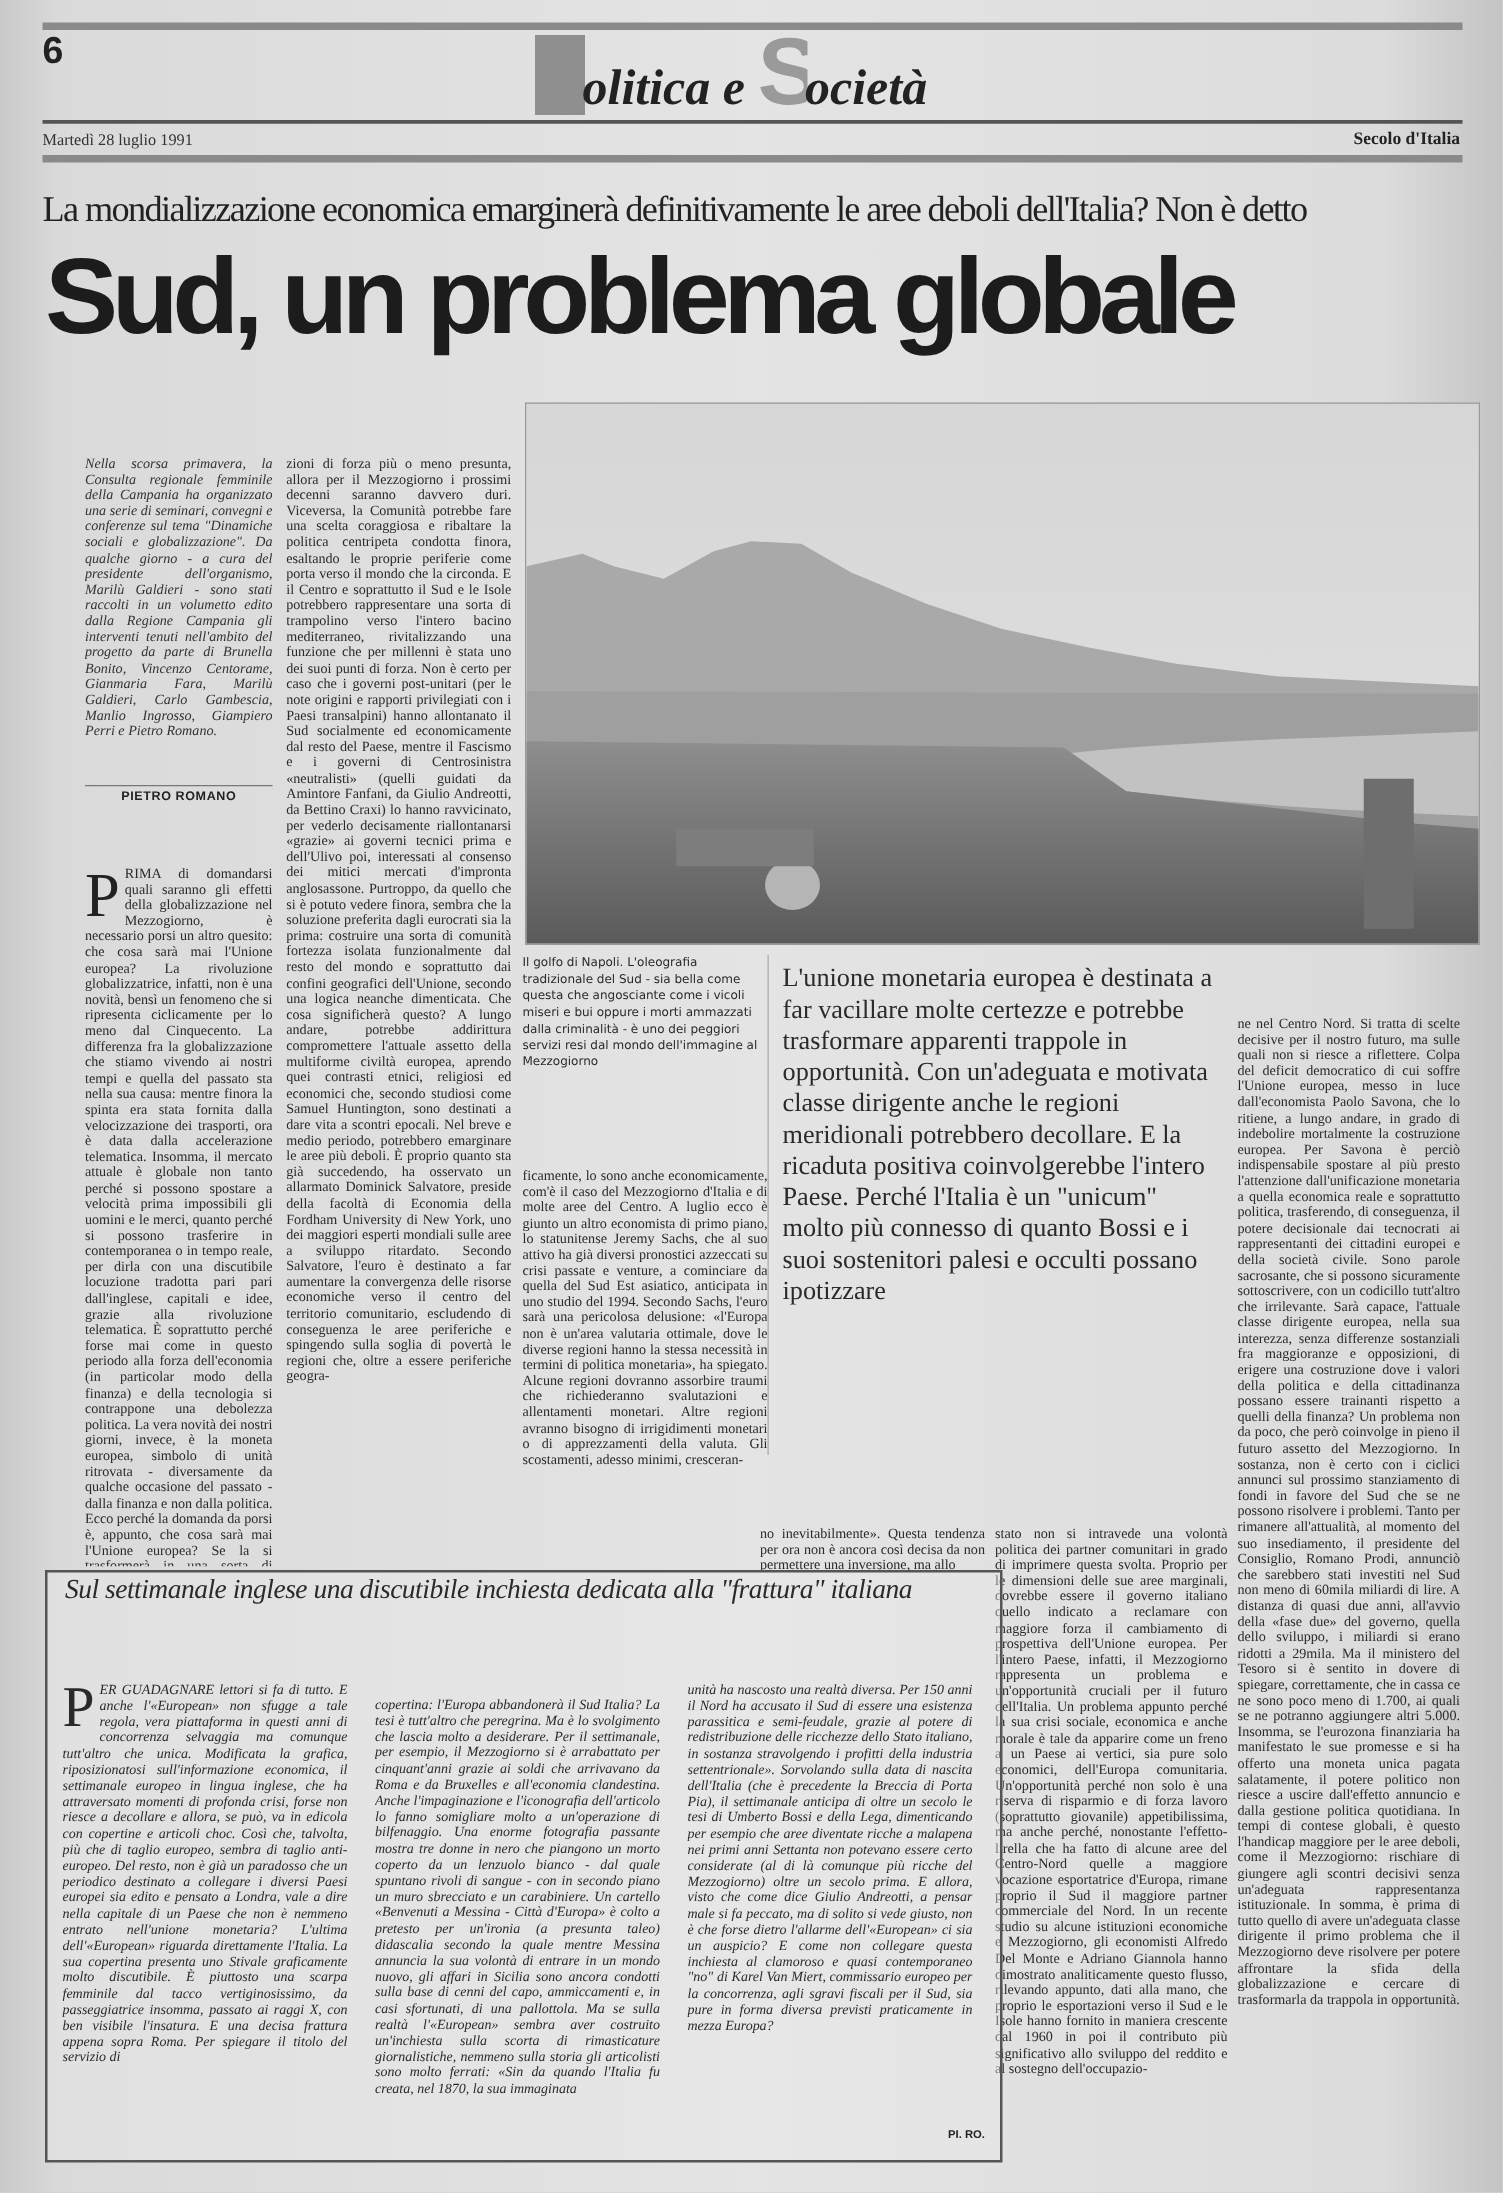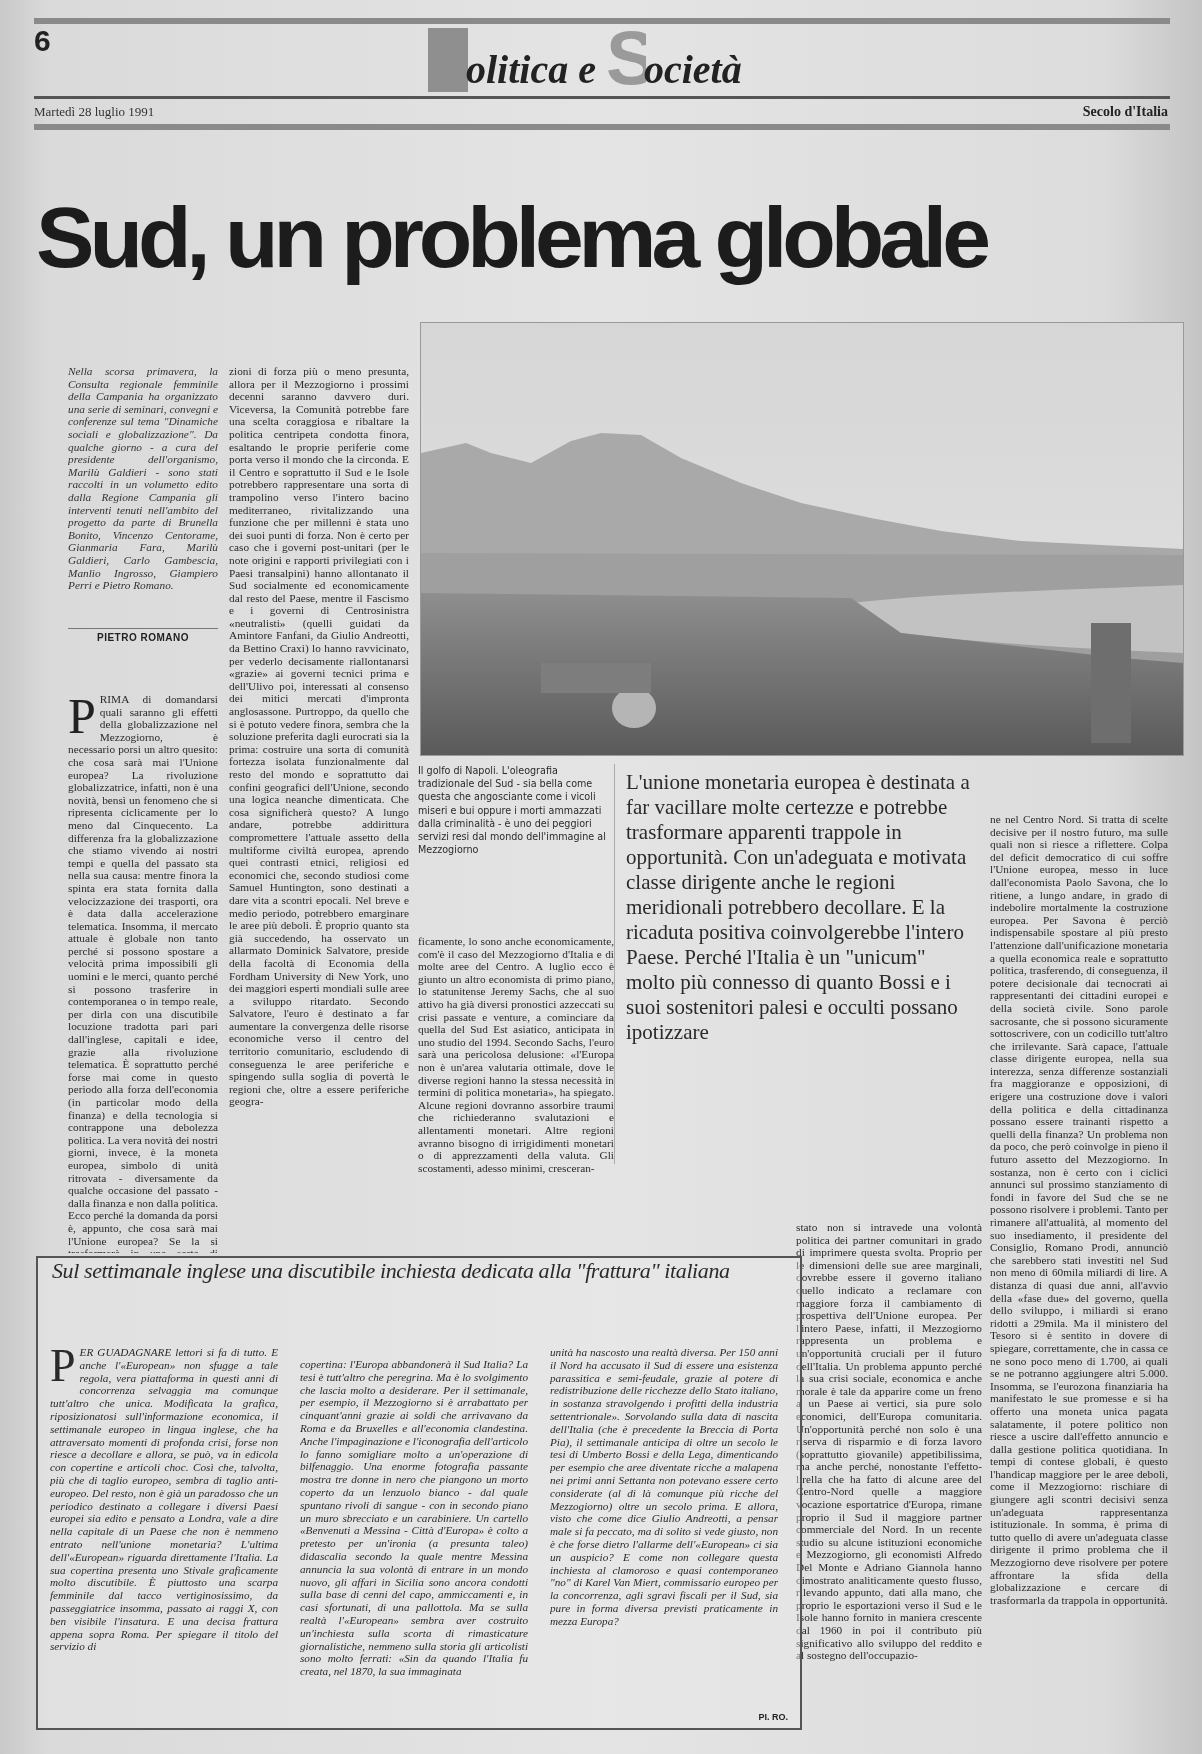--- a/index.html
+++ b/index.html
@@ -46,40 +46,41 @@
   .col3b { left: 608px; top: 1178px; width: 180px; height: 50px; }
   .col4 { left: 796px; top: 1178px; width: 186px; height: 560px; }
 
   
   .box { position: absolute; left: 36px; top: 1256px; width: 762px; height: 470px; border: 2px solid #555; background: rgba(235,235,235,0.4); }
   .box-kicker { position: absolute; left: 14px; top: 0; font-family: "Liberation Serif", serif; font-style: italic; font-size: 22px; color: #2a2a2a; white-space: nowrap; letter-spacing: -0.4px; }
   .box-headline { position: absolute; left: 14px; top: 30px; font-family: "Liberation Sans", sans-serif; font-weight: bold; font-size: 39px; letter-spacing: -1px; color: #1c1c1c; white-space: nowrap; }
   .box-col { position: absolute; top: 88px; width: 228px; height: 370px; font-style: italic; font-size: 11.2px; line-height: 12.8px; text-align: justify; color: #2a2a2a; overflow: hidden; }
   .bc1 { left: 12px; } .bc2 { left: 262px; margin-top: 12px; } .bc3 { left: 512px; }
   .box-dropcap { float: left; font-style: normal; font-size: 46px; line-height: 40px; margin: 0 4px 0 0; }
-  .signature { position: absolute; right: 12px; bottom: 6px; font-family: "Liberation Sans", sans-serif; font-weight: bold; font-size: 9px; color: #222; }
+  .signature { position: absolute; right: 12px; bottom: 16px; font-family: "Liberation Sans", sans-serif; font-weight: bold; font-size: 9px; color: #222; }
 </style>
 </head>
 <body>
 
 <div class="page">
 
   <div class="rule-top"></div>
   <div class="page-number">6</div>
   <div class="section-title">
     <span class="cap">P</span>
     <span class="rest" style="white-space:pre">olitica e </span>
     <span class="cap cap2">S</span>
     <span class="rest">ocietà</span>
   </div>
   <div class="rule-mid"></div>
   <div class="dateline">Martedì 28 luglio 1991</div>
   <div class="masthead-name">Secolo d'Italia</div>
   <div class="rule-bottom"></div>
 
+  <div class="kicker">La mondializzazione economica emarginerà definitivamente le aree deboli dell'Italia? Non è detto</div>
   <div class="headline">Sud, un problema globale</div>
 
   <div class="col intro">Nella scorsa primavera, la Consulta regionale femminile della Campania ha organizzato una serie di seminari, convegni e conferenze sul tema "Dinamiche sociali e globalizzazione". Da qualche giorno - a cura del presidente dell'organismo, Marilù Galdieri - sono stati raccolti in un volumetto edito dalla Regione Campania gli interventi tenuti nell'ambito del progetto da parte di Brunella Bonito, Vincenzo Centorame, Gianmaria Fara, Marilù Galdieri, Carlo Gambescia, Manlio Ingrosso, Giampiero Perri e Pietro Romano.</div>
   <div class="byline-rule"></div>
   <div class="byline">PIETRO ROMANO</div>
 
   <div class="col col1">
     <span class="dropcap">P</span>
     <span>RIMA di domandarsi quali saranno gli effetti della globalizzazione nel Mezzogiorno, è necessario porsi un altro quesito: che cosa sarà mai l'Unione europea? La rivoluzione globalizzatrice, infatti, non è una novità, bensì un fenomeno che si ripresenta ciclicamente per lo meno dal Cinquecento. La differenza fra la globalizzazione che stiamo vivendo ai nostri tempi e quella del passato sta nella sua causa: mentre finora la spinta era stata fornita dalla velocizzazione dei trasporti, ora è data dalla accelerazione telematica. Insomma, il mercato attuale è globale non tanto perché si possono spostare a velocità prima impossibili gli uomini e le merci, quanto perché si possono trasferire in contemporanea o in tempo reale, per dirla con una discutibile locuzione tradotta pari pari dall'inglese, capitali e idee, grazie alla rivoluzione telematica. È soprattutto perché forse mai come in questo periodo alla forza dell'economia (in particolar modo della finanza) e della tecnologia si contrappone una debolezza politica. La vera novità dei nostri giorni, invece, è la moneta europea, simbolo di unità ritrovata - diversamente da qualche occasione del passato - dalla finanza e non dalla politica. Ecco perché la domanda da porsi è, appunto, che cosa sarà mai l'Unione europea? Se la si trasformerà in una sorta di fortezza arroccata sulle proprie posi-</span>
   </div>
@@ -104,20 +105,21 @@
       <path d="M430 280 C520 270 620 268 762 262 L762 330 C650 325 560 320 480 310 Z" fill="#c2c2c2"></path>
       <path d="M0 270 L430 275 L480 310 L700 335 L762 340 L762 432 L0 432 Z" fill="url(#city)"></path>
       <ellipse cx="213" cy="385" rx="22" ry="20" fill="#b5b5b5"></ellipse>
       <rect x="670" y="300" width="40" height="120" fill="#6e6e6e"></rect>
       <rect x="120" y="340" width="110" height="30" fill="#7d7d7d"></rect>
     </svg>
   </div>
 
   <div class="caption">Il golfo di Napoli. L'oleografia tradizionale del Sud - sia bella come questa che angosciante come i vicoli miseri e bui oppure i morti ammazzati dalla criminalità - è uno dei peggiori servizi resi dal mondo dell'immagine al Mezzogiorno</div>
   <div class="col col3">ficamente, lo sono anche economicamente, com'è il caso del Mezzogiorno d'Italia e di molte aree del Centro. A luglio ecco è giunto un altro economista di primo piano, lo statunitense Jeremy Sachs, che al suo attivo ha già diversi pronostici azzeccati su crisi passate e venture, a cominciare da quella del Sud Est asiatico, anticipata in uno studio del 1994. Secondo Sachs, l'euro sarà una pericolosa delusione: «l'Europa non è un'area valutaria ottimale, dove le diverse regioni hanno la stessa necessità in termini di politica monetaria», ha spiegato. Alcune regioni dovranno assorbire traumi che richiederanno svalutazioni e allentamenti monetari. Altre regioni avranno bisogno di irrigidimenti monetari o di apprezzamenti della valuta. Gli scostamenti, adesso minimi, cresceran-</div>
+  <div class="col col3b">no inevitabilmente». Questa tendenza per ora non è ancora così decisa da non permettere una inversione, ma allo</div>
 
   <div class="pq-rule"></div>
   <div class="pullquote">L'unione monetaria europea è destinata a far vacillare molte certezze e potrebbe trasformare apparenti trappole in opportunità. Con un'adeguata e motivata classe dirigente anche le regioni meridionali potrebbero decollare. E la ricaduta positiva coinvolgerebbe l'intero Paese. Perché l'Italia è un "unicum" molto più connesso di quanto Bossi e i suoi sostenitori palesi e occulti possano ipotizzare</div>
 
   <div class="col col4">stato non si intravede una volontà politica dei partner comunitari in grado di imprimere questa svolta. Proprio per le dimensioni delle sue aree marginali, dovrebbe essere il governo italiano quello indicato a reclamare con maggiore forza il cambiamento di prospettiva dell'Unione europea. Per l'intero Paese, infatti, il Mezzogiorno rappresenta un problema e un'opportunità cruciali per il futuro dell'Italia. Un problema appunto perché la sua crisi sociale, economica e anche morale è tale da apparire come un freno a un Paese ai vertici, sia pure solo economici, dell'Europa comunitaria. Un'opportunità perché non solo è una riserva di risparmio e di forza lavoro (soprattutto giovanile) appetibilissima, ma anche perché, nonostante l'effetto-lirella che ha fatto di alcune aree del Centro-Nord quelle a maggiore vocazione esportatrice d'Europa, rimane proprio il Sud il maggiore partner commerciale del Nord. In un recente studio su alcune istituzioni economiche e Mezzogiorno, gli economisti Alfredo Del Monte e Adriano Giannola hanno dimostrato analiticamente questo flusso, rilevando appunto, dati alla mano, che proprio le esportazioni verso il Sud e le Isole hanno fornito in maniera crescente dal 1960 in poi il contributo più significativo allo sviluppo del reddito e al sostegno dell'occupazio-</div>
   <div class="col col5">ne nel Centro Nord. Si tratta di scelte decisive per il nostro futuro, ma sulle quali non si riesce a riflettere. Colpa del deficit democratico di cui soffre l'Unione europea, messo in luce dall'economista Paolo Savona, che lo ritiene, a lungo andare, in grado di indebolire mortalmente la costruzione europea. Per Savona è perciò indispensabile spostare al più presto l'attenzione dall'unificazione monetaria a quella economica reale e soprattutto politica, trasferendo, di conseguenza, il potere decisionale dai tecnocrati ai rappresentanti dei cittadini europei e della società civile. Sono parole sacrosante, che si possono sicuramente sottoscrivere, con un codicillo tutt'altro che irrilevante. Sarà capace, l'attuale classe dirigente europea, nella sua interezza, senza differenze sostanziali fra maggioranze e opposizioni, di erigere una costruzione dove i valori della politica e della cittadinanza possano essere trainanti rispetto a quelli della finanza? Un problema non da poco, che però coinvolge in pieno il futuro assetto del Mezzogiorno. In sostanza, non è certo con i ciclici annunci sul prossimo stanziamento di fondi in favore del Sud che se ne possono risolvere i problemi. Tanto per rimanere all'attualità, al momento del suo insediamento, il presidente del Consiglio, Romano Prodi, annunciò che sarebbero stati investiti nel Sud non meno di 60mila miliardi di lire. A distanza di quasi due anni, all'avvio della «fase due» del governo, quella dello sviluppo, i miliardi si erano ridotti a 29mila. Ma il ministero del Tesoro si è sentito in dovere di spiegare, correttamente, che in cassa ce ne sono poco meno di 1.700, ai quali se ne potranno aggiungere altri 5.000. Insomma, se l'eurozona finanziaria ha manifestato le sue promesse e si ha offerto una moneta unica pagata salatamente, il potere politico non riesce a uscire dall'effetto annuncio e dalla gestione politica quotidiana. In tempi di contese globali, è questo l'handicap maggiore per le aree deboli, come il Mezzogiorno: rischiare di giungere agli scontri decisivi senza un'adeguata rappresentanza istituzionale. In somma, è prima di tutto quello di avere un'adeguata classe dirigente il primo problema che il Mezzogiorno deve risolvere per potere affrontare la sfida della globalizzazione e cercare di trasformarla da trappola in opportunità.</div>
 
   <div class="box">
     <div class="box-kicker">Sul settimanale inglese una discutibile inchiesta dedicata alla "frattura" italiana</div>
     <div class="box-col bc1">

